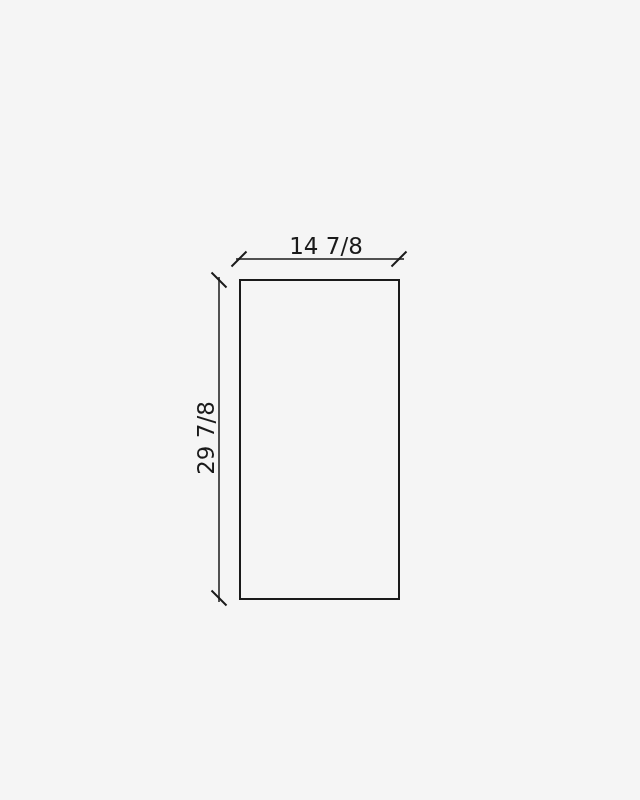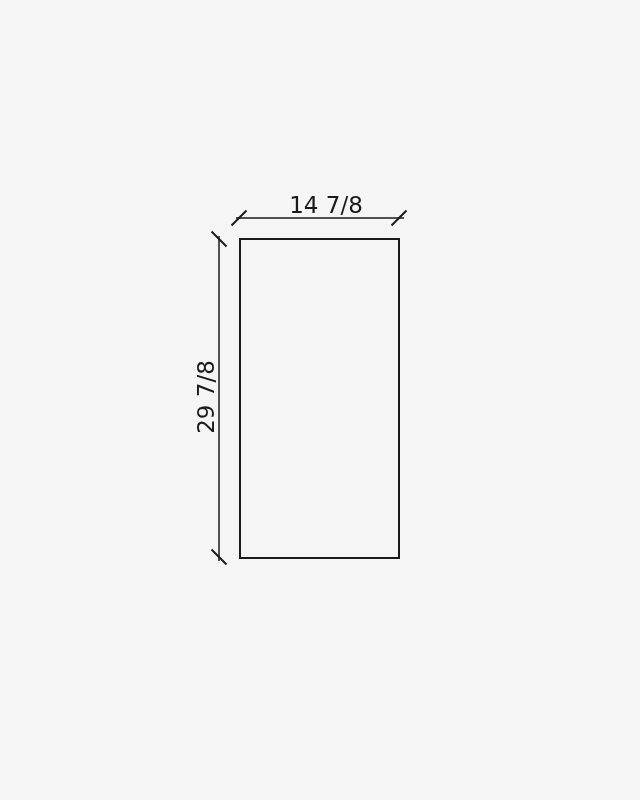--- a/index.html
+++ b/index.html
@@ -7,20 +7,21 @@
     padding: 0;
     width: 640px;
     height: 800px;
     background: #f5f5f5;
     overflow: hidden;
   }
   .diagram-wrap {
     position: relative;
     width: 640px;
     height: 752px;
+    margin-top: 41px;
   }
   .dim-label {
     font-family: "DejaVu Sans", "Liberation Sans", sans-serif;
     font-size: 23px;
     font-weight: 400;
   }
 </style>
 </head>
 <body>
 

